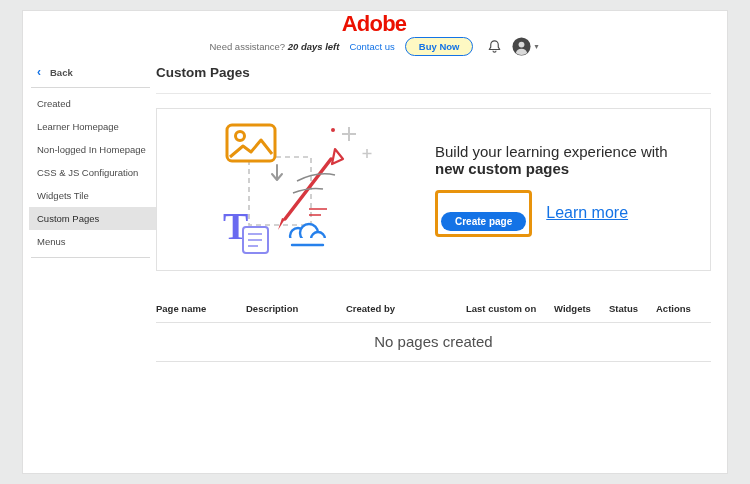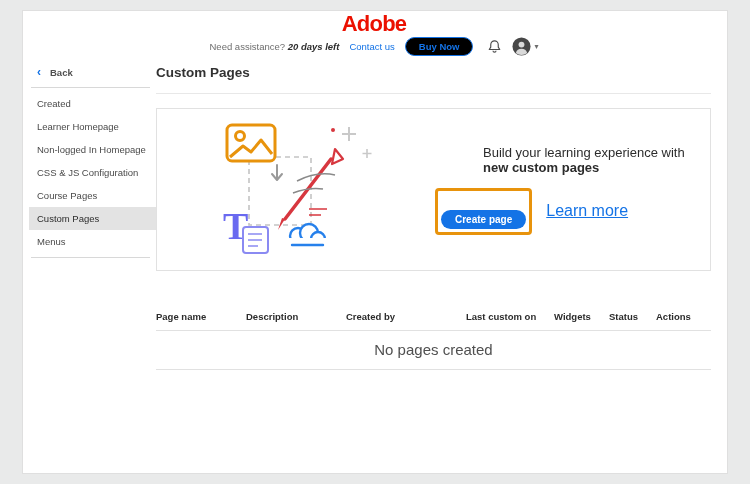--- a/index.html
+++ b/index.html
@@ -23,21 +23,21 @@
   }
   .logo {
     color:#eb1000; font-weight:800; font-size:22px; letter-spacing:-0.8px;
     font-family:"Liberation Sans", sans-serif;
   }
   .topbar-right { display:flex; align-items:center; gap:10px; font-size:9.5px; }
   .assist { color:#6e6e6e; }
   .assist b { color:#2c2c2c;font-style:italic; }
   .contact-link { color:#1473e6; cursor:pointer; }
   .buy-btn {
-    border:1.5px solid #1473e6; color:#1473e6; background:#000000;
+    border:1.5px solid #1473e6; color:#1473e6; background:#fef9c3;
     border-radius:12px; padding:3px 13px; font-size:9.5px; font-weight:bold; cursor:pointer;
     font-family:"Liberation Sans", sans-serif;
   }
   .bell { display:flex; align-items:center; cursor:pointer; margin-left:4px; }
   .avatar-wrap { display:flex; align-items:center; gap:3px; cursor:pointer; }
   .chevron-down { font-size:8px; color:#6e6e6e; }
   
   .body-row { display:flex; height:424px; }
   .sidebar { width:133px; padding:8px 0 0 6px; flex-shrink:0; }
   .back-row {
@@ -53,32 +53,32 @@
   .side-item.selected { background:#e3e3e3; color:#2c2c2c; }
   .main { flex:1; padding:14px 18px 0 0; }
   .page-title { font-size:13.5px; font-weight:bold; color:#323232; margin-bottom:13px; }
   .title-divider { border:none; border-top:1px solid #e8e8e8; }
   
   .hero {
     margin-top:14px; border:1px solid #e1e1e1; height:163px;
     display:flex; align-items:center; padding:0 10px 0 40px; gap:38px;
   }
   .hero-illustration { flex-shrink:0; }
-  .hero-text { font-size:13px; color:#2c2c2c;margin-left:48px; }
+  .hero-text { font-size:15px; color:#2c2c2c; }
   .hero-actions { display:flex; align-items:center; gap:14px; margin-top:13px; }
   .highlight-box { border:3px solid #e8930c; border-radius:4px; padding:3px; display:inline-block; }
   .create-btn {
     background:#1473e6; color:#fff; border:none; border-radius:11px;
     padding:4px 14px; font-size:10px; font-weight:bold; cursor:pointer;
     font-family:"Liberation Sans", sans-serif;
     margin-top:16px;
   }
   .learn-more { color:#1473e6; font-size:16px; cursor:pointer;text-decoration:underline; }
   
-  .pages-table { margin-top:33px; }
+  .pages-table { margin-top:25px; }
   .table-header {
     display:grid; grid-template-columns:90px 100px 120px 88px 55px 47px 55px;
     font-size:9.5px; font-weight:bold; color:#2c2c2c;
     padding:7px 0 8px; border-bottom:1px solid #e1e1e1;
   }
   .empty-row {
     text-align:center; font-size:15px; color:#505050;
     padding:10px 0 11px; border-bottom:1px solid #e1e1e1;
   }
 </style>
@@ -115,21 +115,21 @@
     <div class="sidebar">
       <div class="back-row">
         <span class="back-chevron">‹</span>
         <span>Back</span>
       </div>
       <hr class="side-divider">
       <div class="side-item">Created</div>
       <div class="side-item">Learner Homepage</div>
       <div class="side-item">Non-logged In Homepage</div>
       <div class="side-item">CSS &amp; JS Configuration</div>
-      <div class="side-item">Course Pages</div>
+      <div class="side-item">Widgets Tile</div>
       <div class="side-item selected">Custom Pages</div>
       <div class="side-item">Menus</div>
       <hr class="side-divider bottom">
     </div>
 
     <div class="main">
       <div class="page-title">Custom Pages</div>
       <hr class="title-divider">
 
       <div class="hero">

